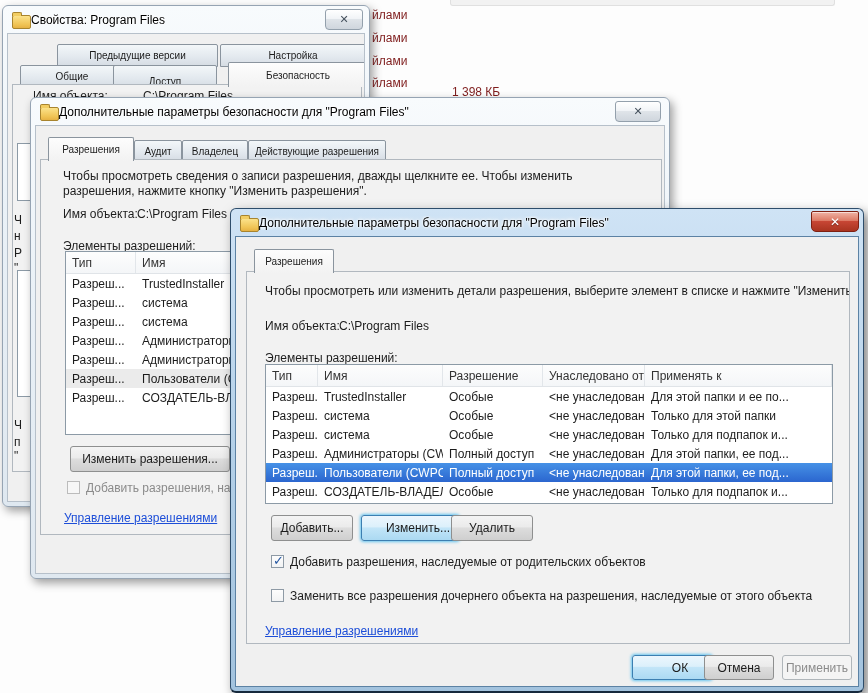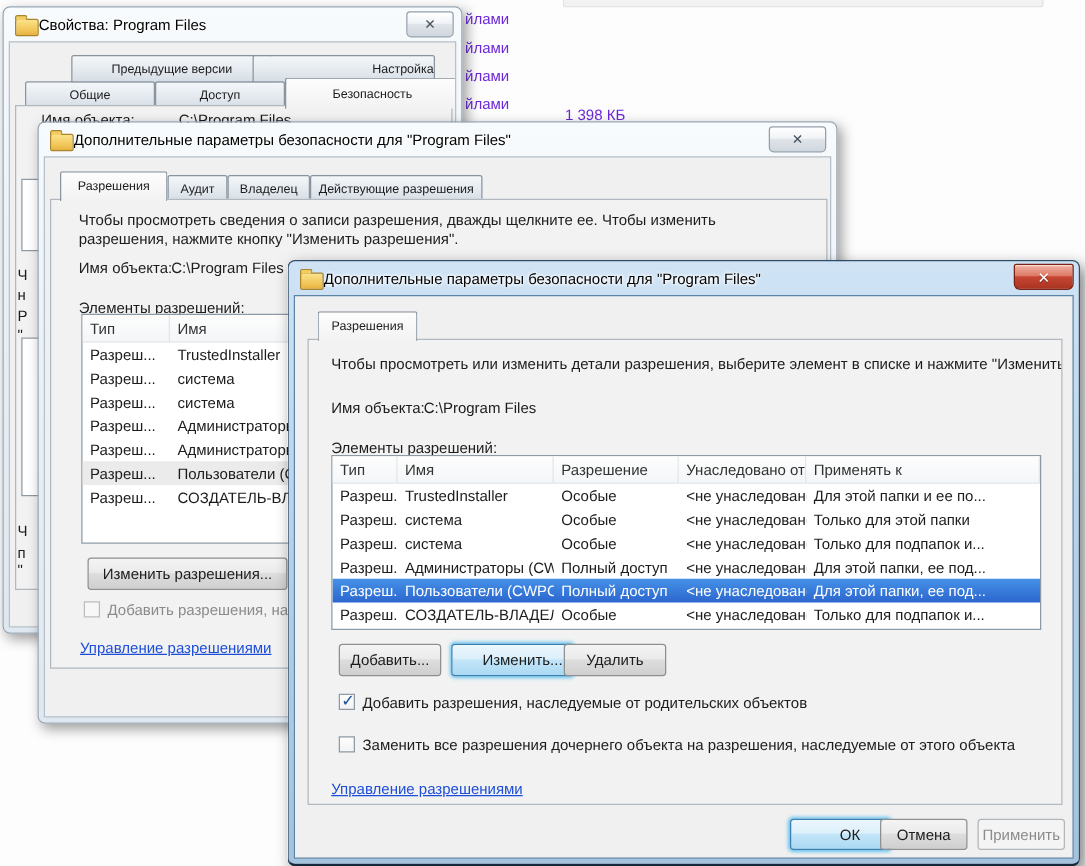--- a/index.html
+++ b/index.html
@@ -6,21 +6,21 @@
   body{
     width:868px;height:693px;position:relative;overflow:hidden;
     background:#fdfdfd;
     font-family:"Liberation Sans","DejaVu Sans",sans-serif;
     font-size:12px;color:#1c1c1c;
     -webkit-font-smoothing:antialiased;
   }
 
   
   .bg-bar{position:absolute;left:450px;top:0;width:383px;height:5px;background:#f2f2f2;border:1px solid #e0e0e0;border-top:none;border-radius:0 0 3px 3px;}
-  .bg-item{position:absolute;color:#6d28d9;white-space:nowrap;}
+  .bg-item{position:absolute;color:#7f1d1d;white-space:nowrap;}
 
   
   .win{position:absolute;border-radius:6px;}
   .win.inactive{
     background:linear-gradient(180deg,#f8fbfd 0%,#eaf1f7 40%,#dfe8f0 100%);
     border:1px solid #96a4b3;
     box-shadow:3px 4px 10px rgba(0,0,0,.38);
   }
   .win.active{
     background:linear-gradient(180deg,#cfe3f5 0%,#b4d0e8 50%,#a3c3de 100%);
@@ -109,27 +109,27 @@
       <span class="folder"></span>
       <span class="title-text">Свойства: Program Files</span>
     </div>
     <div class="capbtn grey" style="right:6px;top:3px;width:36px;height:19px;">
       <span>✕</span>
     </div>
     <div class="client">
       <div class="tab" style="left:49px;top:10px;width:159px;height:21px;">
           <span>Предыдущие версии</span>
         </div>
-      <div class="tab" style="left:194px;top:10px;width:144px;height:21px;justify-content:flex-end;">
+      <div class="tab" style="left:212px;top:10px;width:144px;height:21px;">
           <span>Настройка</span>
         </div>
       <div class="tab" style="left:12px;top:31px;width:102px;height:21px;">
           <span>Общие</span>
         </div>
-      <div class="tab" style="left:116px;top:31px;width:102px;height:21px;">
+      <div class="tab" style="left:105px;top:31px;width:102px;height:21px;align-items:flex-end;">
           <span>Доступ</span>
         </div>
       <div class="tab active" style="left:220px;top:28px;width:138px;height:24px;">
           <span>Безопасность</span>
         </div>
 
       <div class="tabpage" style="left:4px;top:50px;width:348px;height:386px;">
         <div class="frag" style="left:20px;top:4px;">Имя объекта:</div>
         <div class="frag" style="left:130px;top:4px;">C:\Program Files</div>
         <div class="groupbox" style="left:4px;top:58px;width:338px;height:56px;"></div>

